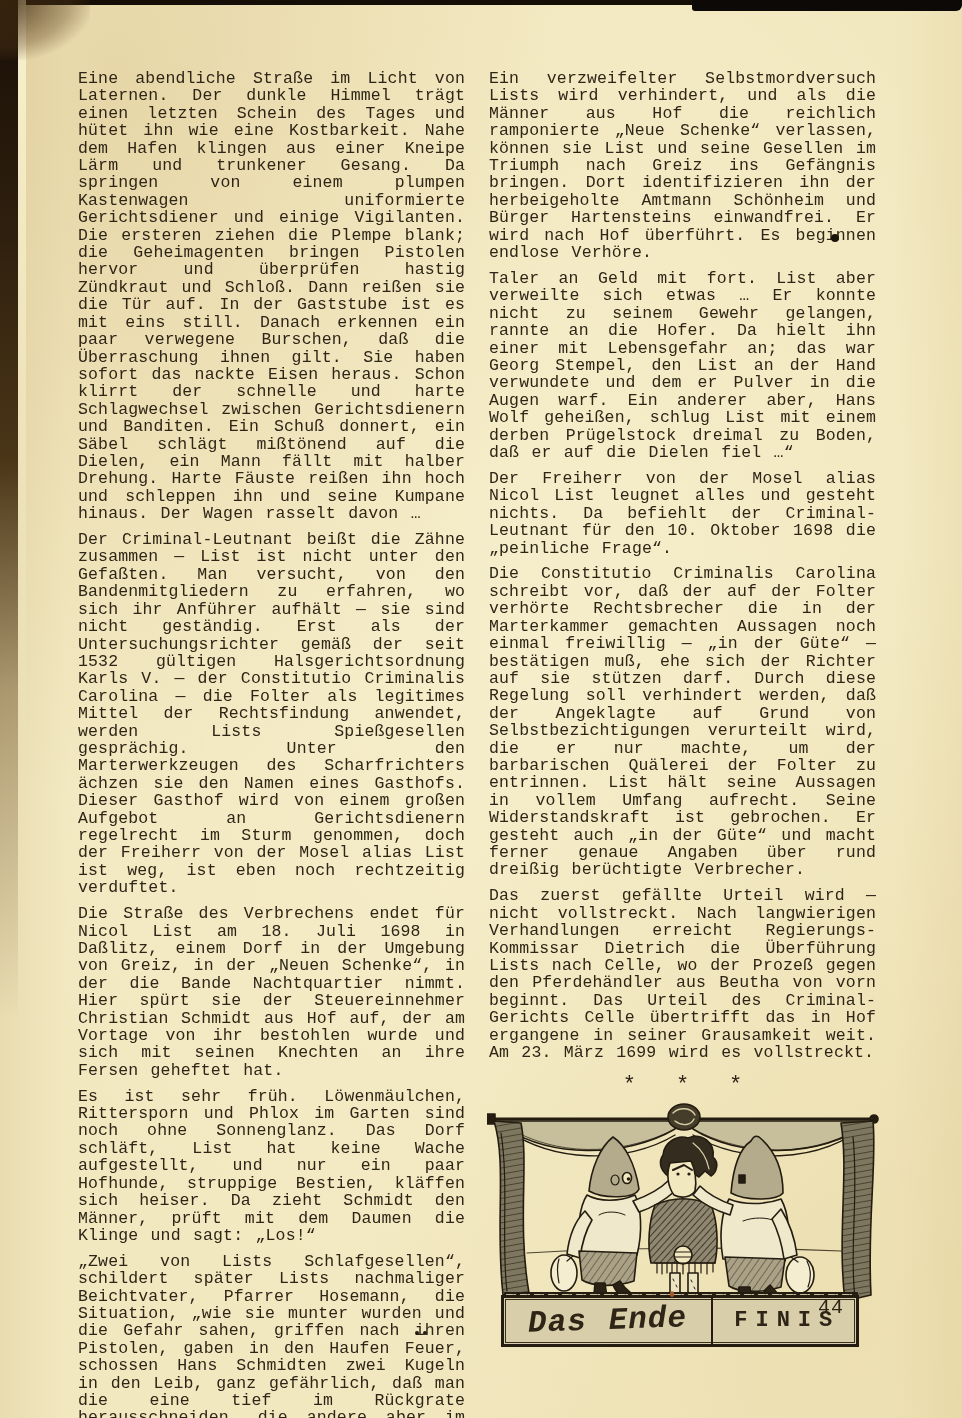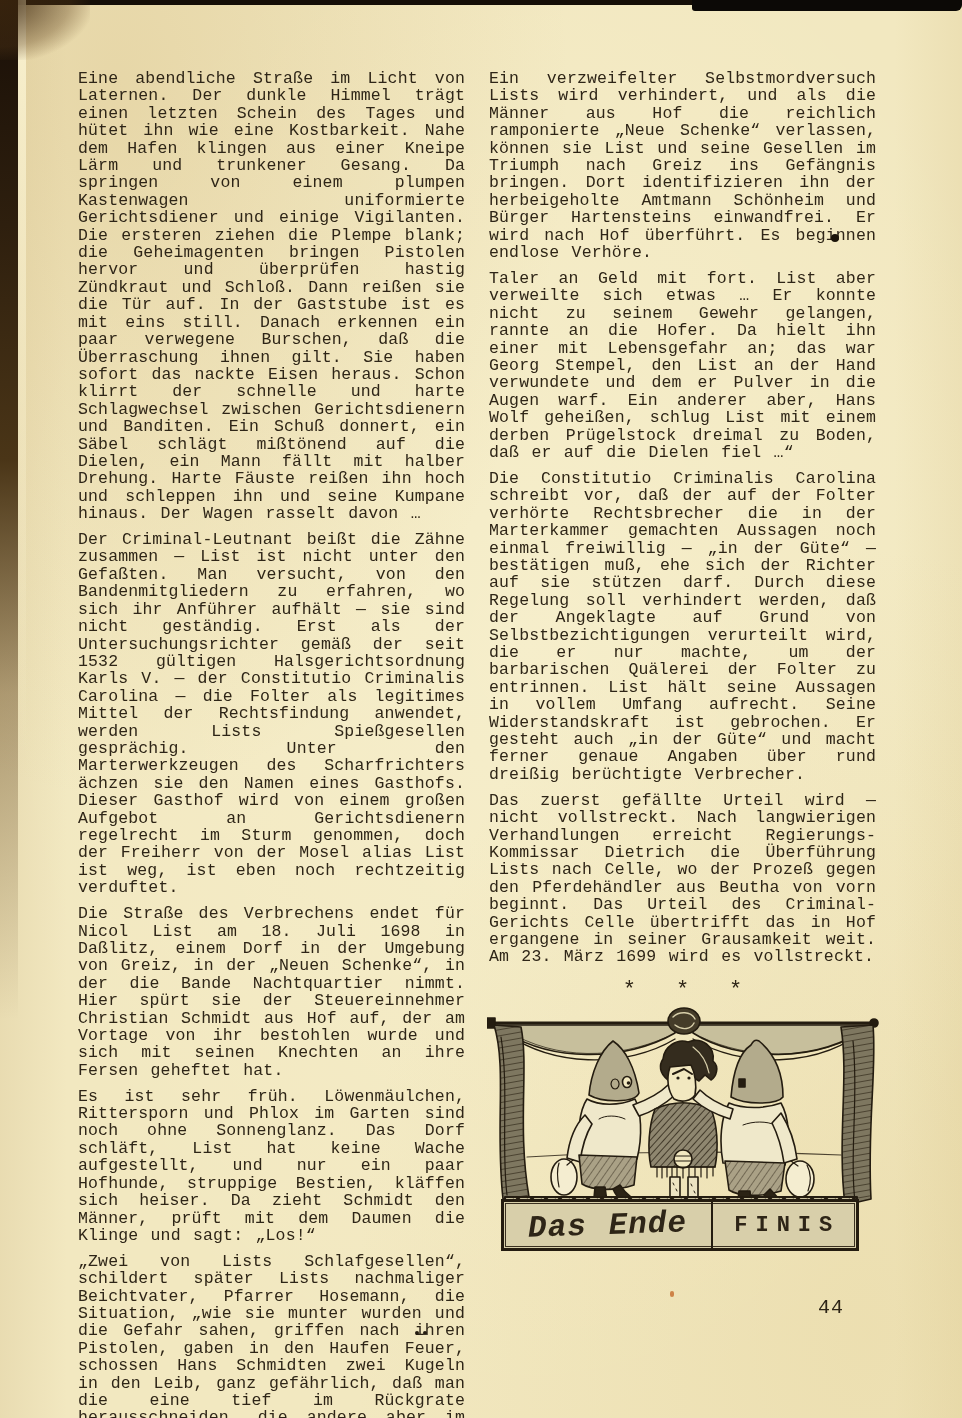--- a/index.html
+++ b/index.html
@@ -79,20 +79,21 @@
     <p>Eine abendliche Straße im Licht von Laternen. Der dunkle Himmel trägt einen letzten Schein des Tages und hütet ihn wie eine Kostbarkeit. Nahe dem Hafen klingen aus einer Kneipe Lärm und trunkener Gesang. Da springen von einem plumpen Kastenwagen uniformierte Gerichtsdiener und einige Vigilanten. Die ersteren ziehen die Plempe blank; die Geheimagenten bringen Pistolen hervor und überprüfen hastig Zündkraut und Schloß. Dann reißen sie die Tür auf. In der Gaststube ist es mit eins still. Danach erkennen ein paar verwegene Burschen, daß die Überraschung ihnen gilt. Sie haben sofort das nackte Eisen heraus. Schon klirrt der schnelle und harte Schlagwechsel zwischen Gerichtsdienern und Banditen. Ein Schuß donnert, ein Säbel schlägt mißtönend auf die Dielen, ein Mann fällt mit halber Drehung. Harte Fäuste reißen ihn hoch und schleppen ihn und seine Kumpane hinaus. Der Wagen rasselt davon …</p>
     <p>Der Criminal-Leutnant beißt die Zähne zusammen — List ist nicht unter den Gefaßten. Man versucht, von den Bandenmitgliedern zu erfahren, wo sich ihr Anführer aufhält — sie sind nicht geständig. Erst als der Untersuchungsrichter gemäß der seit 1532 gültigen Halsgerichtsordnung Karls V. — der Constitutio Criminalis Carolina — die Folter als legitimes Mittel der Rechtsfindung anwendet, werden Lists Spießgesellen gesprächig. Unter den Marterwerkzeugen des Scharfrichters ächzen sie den Namen eines Gasthofs. Dieser Gasthof wird von einem großen Aufgebot an Gerichtsdienern regelrecht im Sturm genommen, doch der Freiherr von der Mosel alias List ist weg, ist eben noch rechtzeitig verduftet.</p>
     <p>Die Straße des Verbrechens endet für Nicol List am 18. Juli 1698 in Daßlitz, einem Dorf in der Umgebung von Greiz, in der „Neuen Schenke“, in der die Bande Nachtquartier nimmt. Hier spürt sie der Steuereinnehmer Christian Schmidt aus Hof auf, der am Vortage von ihr bestohlen wurde und sich mit seinen Knechten an ihre Fersen geheftet hat.</p>
     <p>Es ist sehr früh. Löwenmäulchen, Rittersporn und Phlox im Garten sind noch ohne Sonnenglanz. Das Dorf schläft, List hat keine Wache aufgestellt, und nur ein paar Hofhunde, struppige Bestien, kläffen sich heiser. Da zieht Schmidt den Männer, prüft mit dem Daumen die Klinge und sagt: „Los!“</p>
     <p>„Zwei von Lists Schlafgesellen“, schildert später Lists nachmaliger Beichtvater, Pfarrer Hosemann, die Situation, „wie sie munter wurden und die Gefahr sahen, griffen nach ihren Pistolen, gaben in den Haufen Feuer, schossen Hans Schmidten zwei Kugeln in den Leib, ganz gefährlich, daß man die eine tief im Rückgrate herausschneiden, die andere aber im Leibe lassen mußte. Unter dem Rumor retteten sich diese beiden durch die Flucht und brachten wohl 400</p>
   </div>
 
   <div class="col col-right">
     <p>Ein verzweifelter Selbstmordversuch Lists wird verhindert, und als die Männer aus Hof die reichlich ramponierte „Neue Schenke“ verlassen, können sie List und seine Gesellen im Triumph nach Greiz ins Gefängnis bringen. Dort identifizieren ihn der herbeigeholte Amtmann Schönheim und Bürger Hartensteins einwandfrei. Er wird nach Hof überführt. Es beginnen endlose Verhöre.</p>
     <p>Taler an Geld mit fort. List aber verweilte sich etwas … Er konnte nicht zu seinem Gewehr gelangen, rannte an die Hofer. Da hielt ihn einer mit Lebensgefahr an; das war Georg Stempel, den List an der Hand verwundete und dem er Pulver in die Augen warf. Ein anderer aber, Hans Wolf geheißen, schlug List mit einem derben Prügelstock dreimal zu Boden, daß er auf die Dielen fiel …“</p>
+    <p>Der Freiherr von der Mosel alias Nicol List leugnet alles und gesteht nichts. Da befiehlt der Criminal-Leutnant für den 10. Oktober 1698 die „peinliche Frage“.</p>
     <p>Die Constitutio Criminalis Carolina schreibt vor, daß der auf der Folter verhörte Rechtsbrecher die in der Marterkammer gemachten Aussagen noch einmal freiwillig — „in der Güte“ — bestätigen muß, ehe sich der Richter auf sie stützen darf. Durch diese Regelung soll verhindert werden, daß der Angeklagte auf Grund von Selbstbezichtigungen verurteilt wird, die er nur machte, um der barbarischen Quälerei der Folter zu entrinnen. List hält seine Aussagen in vollem Umfang aufrecht. Seine Widerstandskraft ist gebrochen. Er gesteht auch „in der Güte“ und macht ferner genaue Angaben über rund dreißig berüchtigte Verbrecher.</p>
     <p>Das zuerst gefällte Urteil wird — nicht vollstreckt. Nach langwierigen Verhandlungen erreicht Regierungs-Kommissar Dietrich die Überführung Lists nach Celle, wo der Prozeß gegen den Pferdehändler aus Beutha von vorn beginnt. Das Urteil des Criminal-Gerichts Celle übertrifft das in Hof ergangene in seiner Grausamkeit weit. Am 23. März 1699 wird es vollstreckt.</p>
 
     <div class="stars">
       <span>*</span><span>*</span><span>*</span>
     </div>
 
     <div class="illustration">
       <svg width="392" height="246" viewBox="0 0 392 246">
         <defs>

